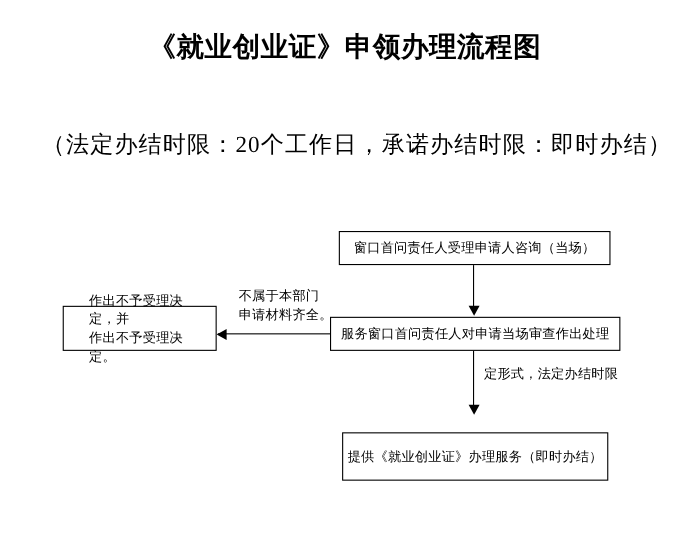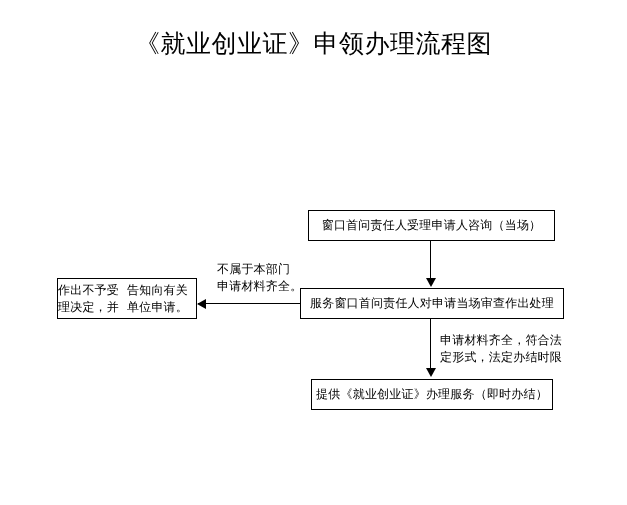--- a/index.html
+++ b/index.html
@@ -23,21 +23,21 @@
   }
 
   
   .title {
     position: absolute;
     left: 0;
     top: 27px;
     width: 627px;
     text-align: center;
     font-family: "Liberation Sans", "DejaVu Sans", sans-serif;
-    font-weight: normal;
+    font-weight: bold;
     font-size: 25px;
     letter-spacing: 0.5px;
     line-height: 32px;
     white-space: nowrap;
   }
   .subtitle {
     position: absolute;
     left: 38px;
     top: 117px;
     width: 560px;
@@ -73,33 +73,33 @@
     height: 31px;
   }
   #node-review {
     left: 300px;
     top: 288px;
     width: 264px;
     height: 31px;
   }
   #node-service {
     left: 311px;
-    top: 379px;
+    top: 393px;
     width: 242px;
-    height: 31px;
+    height: 44px;
     align-items: center;
   }
   #node-reject {
     left: 57px;
     top: 278px;
     width: 140px;
     height: 41px;
-    flex-direction: row;
+    flex-direction: column;
     justify-content: center;
-    padding: 0 0;
+    padding: 0 23px;
   }
   #node-reject span { text-align: left; width: 100%; }
 
   
   .vline {
     position: absolute;
     width: 1px;
     background: #000000;
   }
   .hline {
@@ -144,50 +144,50 @@
   #label-not-in-scope { left: 217px; top: 261px; }
   #label-materials-ok { left: 440px; top: 332px; }
 </style>
 </head>
 <body>
 
 <div id="canvas">
 
   <div class="title">《就业创业证》申领办理流程图</div>
 
+  <div class="subtitle">（法定办结时限：20个工作日，承诺办结时限：即时办结）</div>
 
   <div class="node" id="node-consult">
     <span>窗口首问责任人受理申请人咨询（当场）</span>
   </div>
 
   <div class="vline" id="conn1-line"></div>
   <div class="arrow-down" id="conn1-head"></div>
 
   <div class="node" id="node-review">
     <span>服务窗口首问责任人对申请当场审查作出处理</span>
   </div>
 
   <div class="node" id="node-reject">
     <span>作出不予受理决定，并</span>
-    <span>告知向有关单位申请。</span>
+    <span>作出不予受理决定。</span>
   </div>
 
   <div class="hline" id="conn3-line"></div>
   <div class="arrow-left" id="conn3-head"></div>
 
   <div class="edge-label" id="label-not-in-scope">
     <div>不属于本部门</div>
     <div>申请材料齐全。</div>
   </div>
 
   <div class="vline" id="conn2-line"></div>
   <div class="arrow-down" id="conn2-head"></div>
 
   <div class="edge-label" id="label-materials-ok">
-    <div>申请材料齐全，符合法</div>
     <div>定形式，法定办结时限</div>
   </div>
 
   <div class="node" id="node-service">
     <span>提供《就业创业证》办理服务（即时办结）</span>
   </div>
 
 </div>
 
 </body></html>

